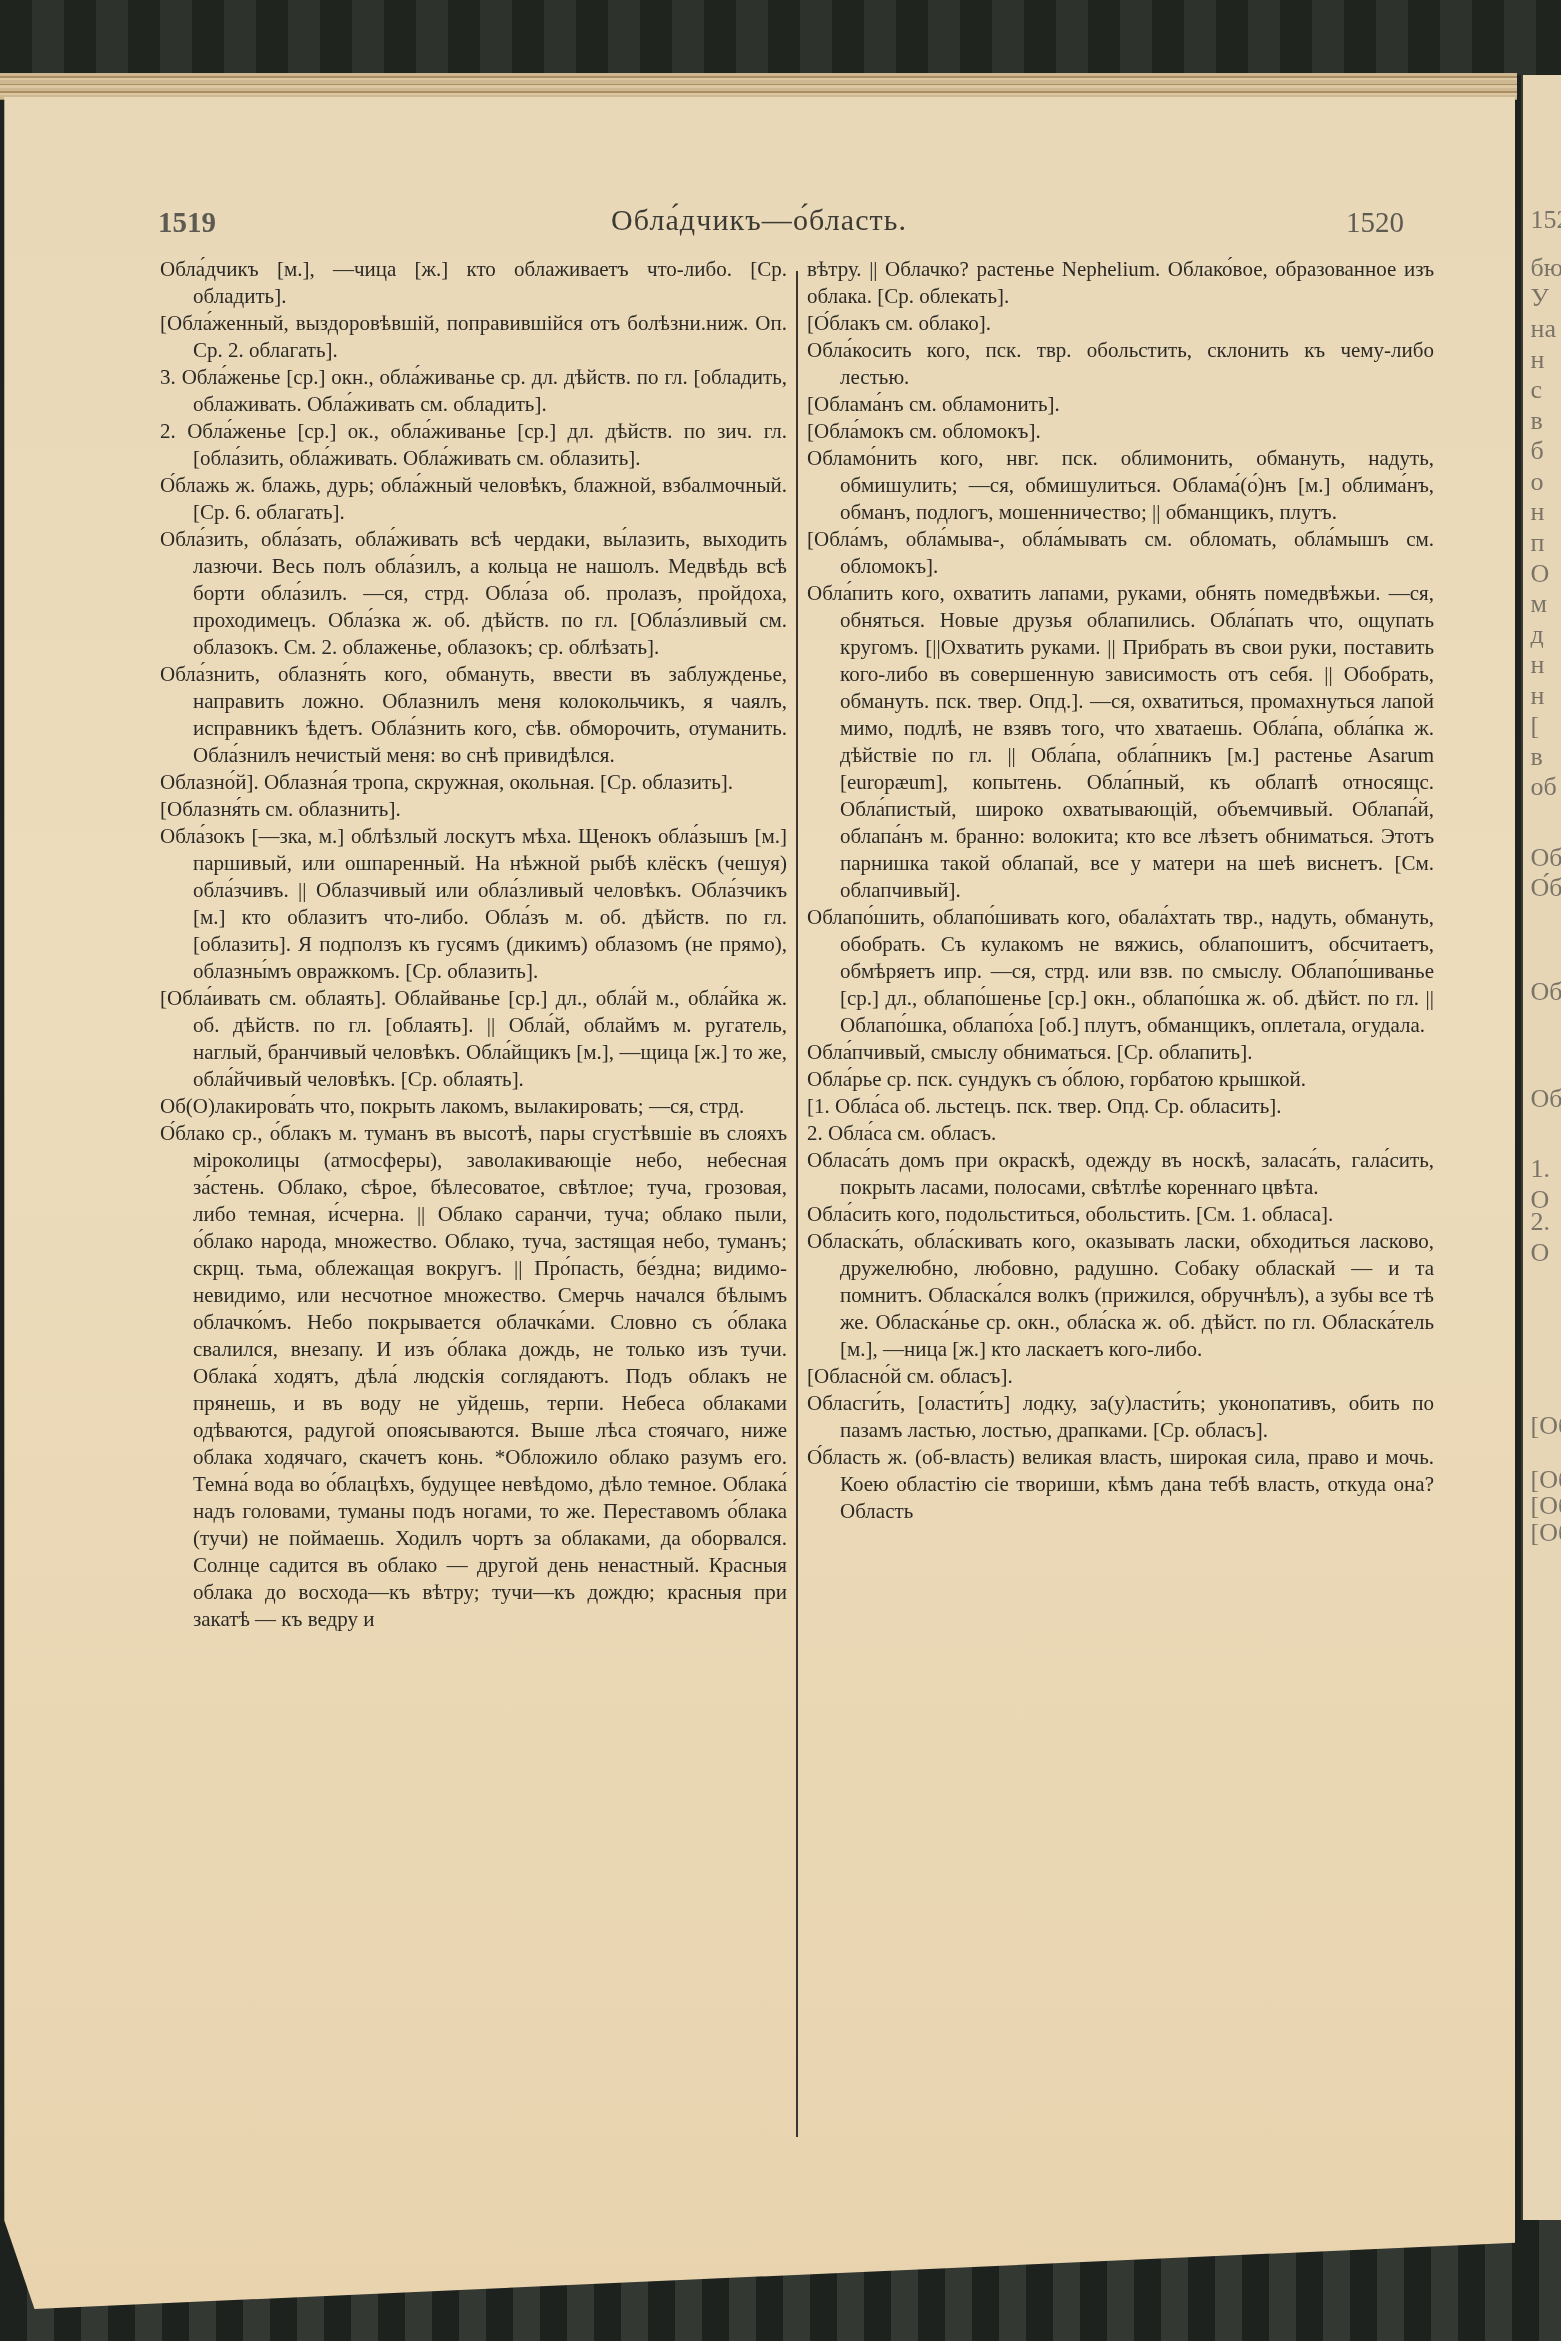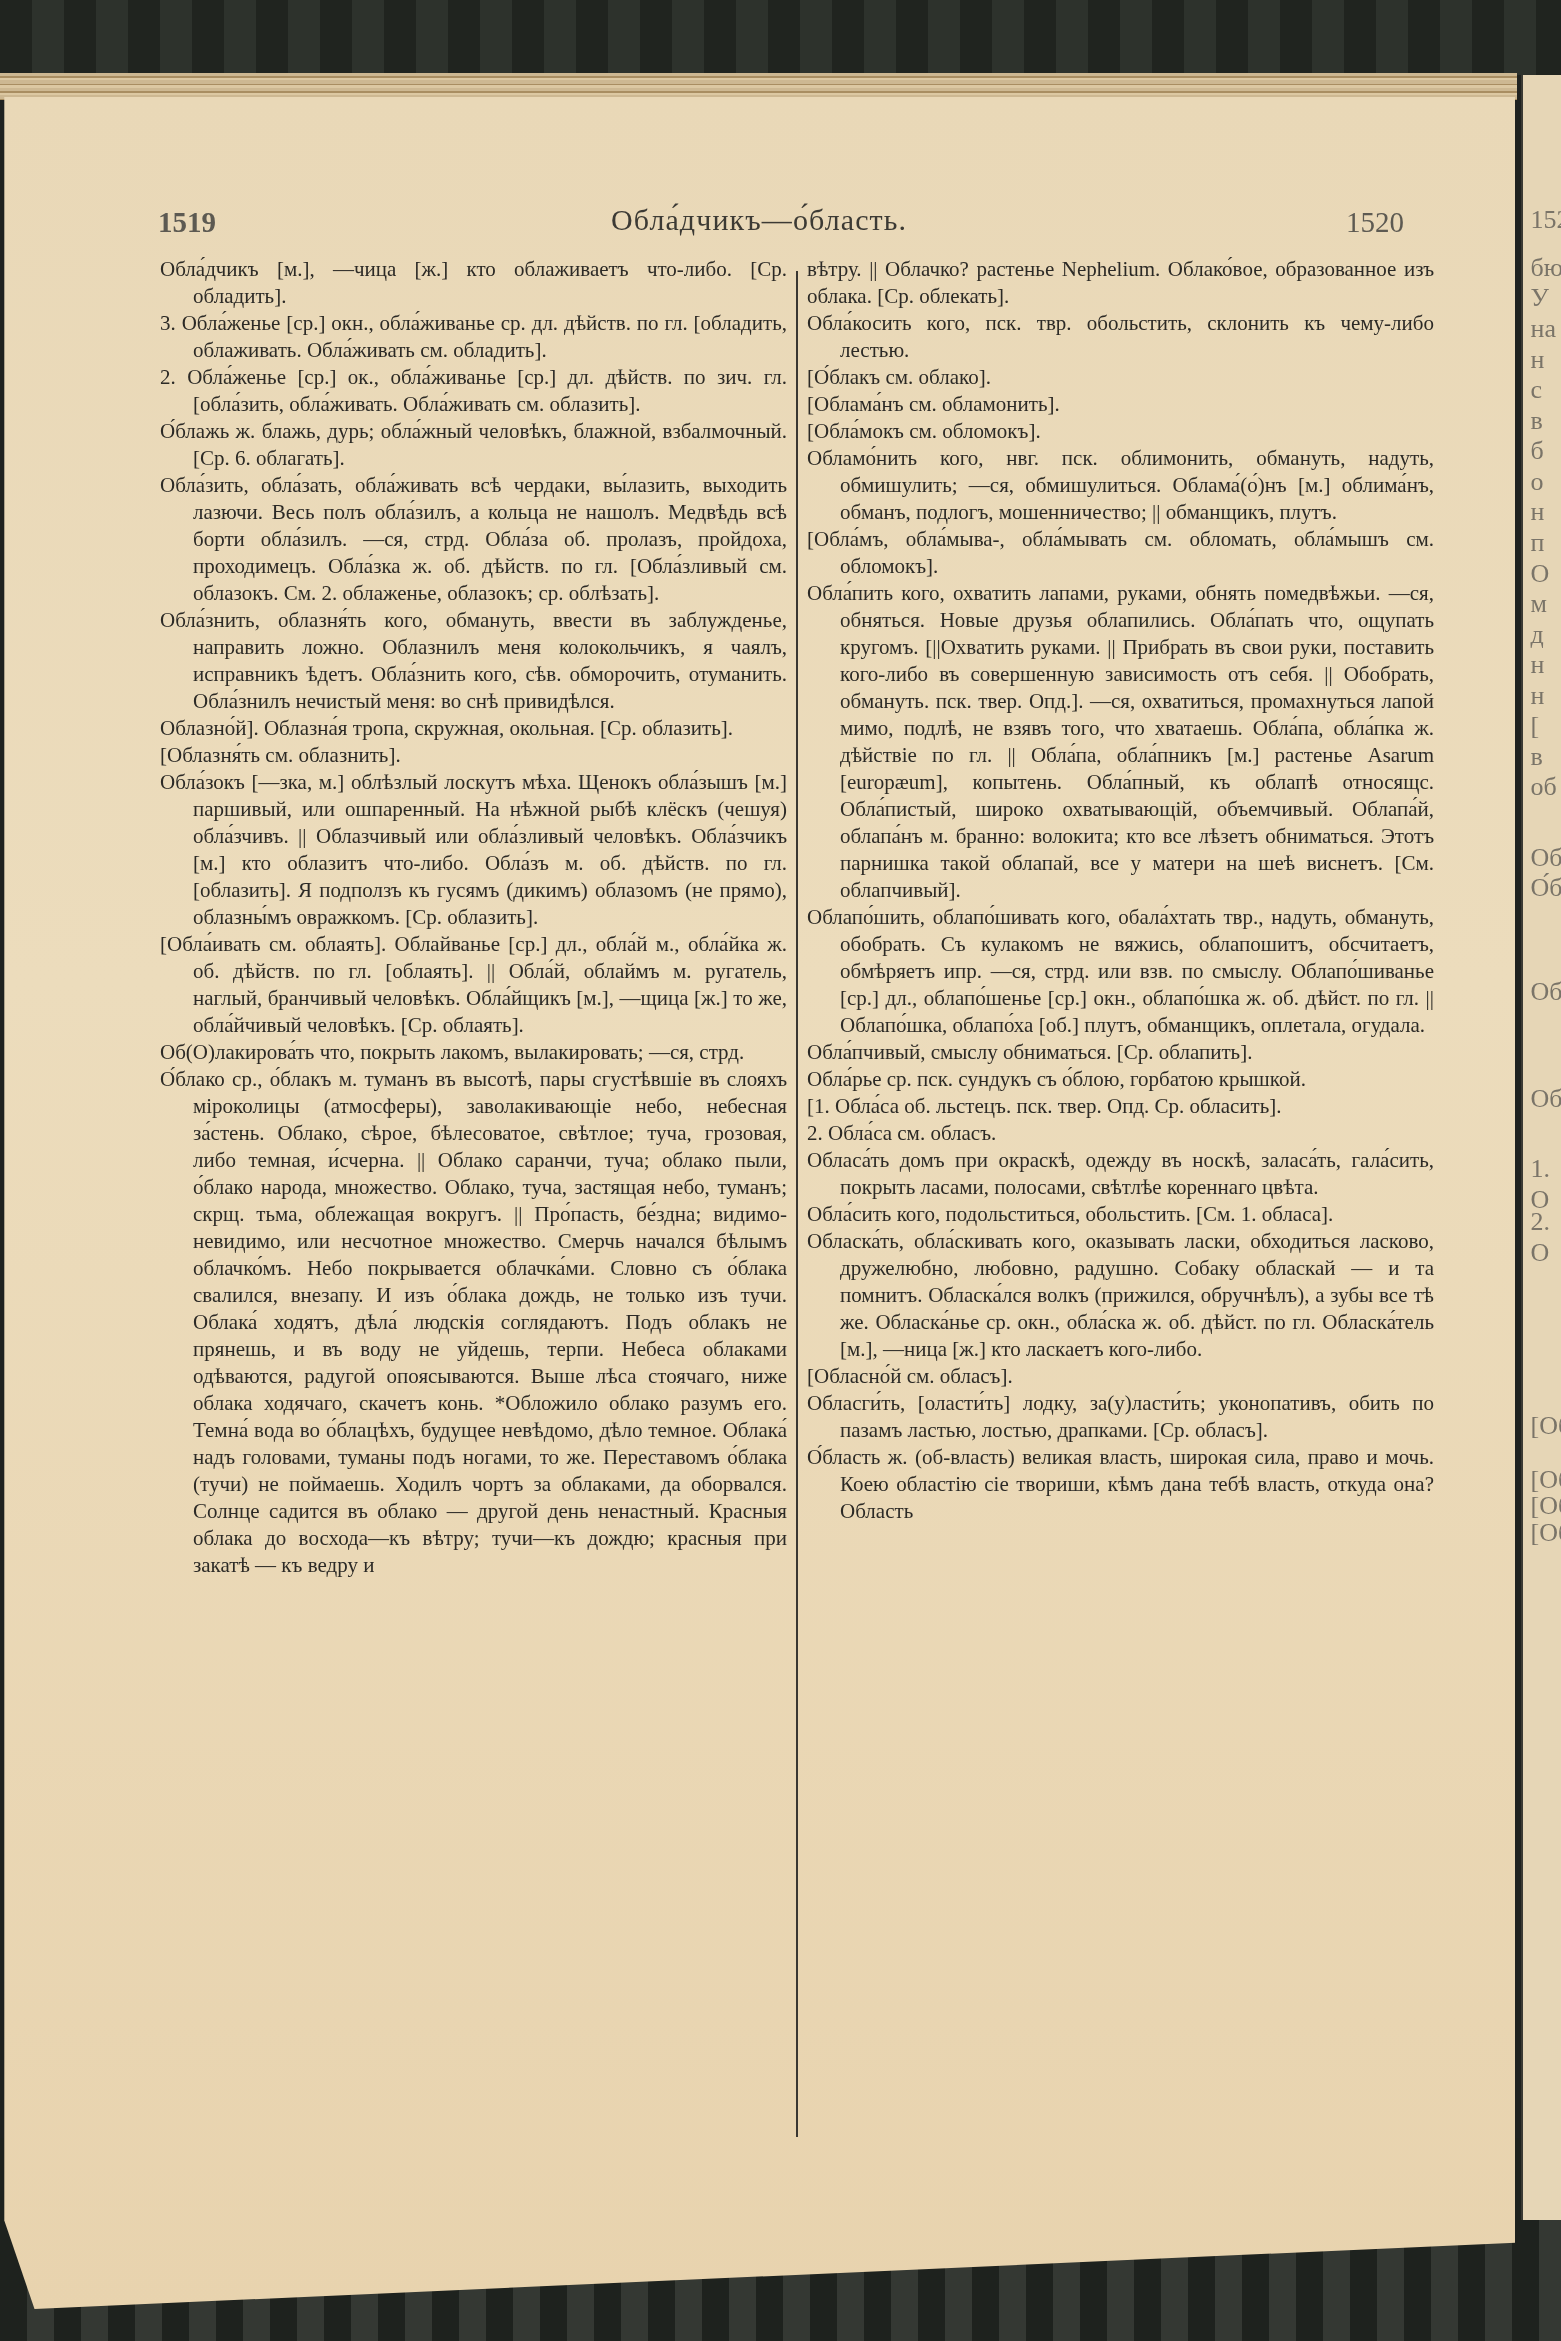--- a/index.html
+++ b/index.html
@@ -40,39 +40,40 @@
 <div class="page-edges"></div>
 
 <div class="page"></div>
 
 <div class="folio" style="left:158px;font-weight:bold;">1519</div>
 <div class="running-head">Обла́дчикъ—о́бласть.</div>
 <div class="folio" style="left:1346px;">1520</div>
 
 <div class="col col-left">
   <p class="entry">Обла́дчикъ [м.], —чица [ж.] кто облаживаетъ что-либо. [Ср. обладить].</p>
+  <p class="entry">[Обла́женный, выздоровѣвшій, поправившійся отъ болѣзни.ниж. Оп. Ср. 2. облагать].</p>
   <p class="entry">3. Обла́женье [ср.] окн., обла́живанье ср. дл. дѣйств. по гл. [обладить, облаживать. Обла́живать см. обладить].</p>
   <p class="entry">2. Обла́женье [ср.] ок., обла́живанье [ср.] дл. дѣйств. по зич. гл. [обла́зить, обла́живать. Обла́живать см. облазить].</p>
   <p class="entry">О́блажь ж. блажь, дурь; обла́жный человѣкъ, блажной, взбалмочный. [Ср. 6. облагать].</p>
   <p class="entry">Обла́зить, обла́зать, обла́живать всѣ чердаки, вы́лазить, выходить лазючи. Весь полъ обла́зилъ, а кольца не нашолъ. Медвѣдь всѣ борти обла́зилъ. —ся, стрд. Обла́за об. пролазъ, пройдоха, проходимецъ. Обла́зка ж. об. дѣйств. по гл. [Обла́зливый см. облазокъ. См. 2. облаженье, облазокъ; ср. облѣзать].</p>
   <p class="entry">Обла́знить, облазня́ть кого, обмануть, ввести въ заблужденье, направить ложно. Облазнилъ меня колокольчикъ, я чаялъ, исправникъ ѣдетъ. Обла́знить кого, сѣв. обморочить, отуманить. Обла́знилъ нечистый меня: во снѣ привидѣлся.</p>
   <p class="entry">Облазно́й]. Облазна́я тропа, скружная, окольная. [Ср. облазить].</p>
   <p class="entry">[Облазня́ть см. облазнить].</p>
   <p class="entry">Обла́зокъ [—зка, м.] облѣзлый лоскутъ мѣха. Щенокъ обла́зышъ [м.] паршивый, или ошпаренный. На нѣжной рыбѣ клёскъ (чешуя) обла́зчивъ. || Облазчивый или обла́зливый человѣкъ. Обла́зчикъ [м.] кто облазитъ что-либо. Обла́зъ м. об. дѣйств. по гл. [облазить]. Я подползъ къ гусямъ (дикимъ) облазомъ (не прямо), облазны́мъ овражкомъ. [Ср. облазить].</p>
   <p class="entry">[Обла́ивать см. облаять]. Облайванье [ср.] дл., обла́й м., обла́йка ж. об. дѣйств. по гл. [облаять]. || Обла́й, облаймъ м. ругатель, наглый, бранчивый человѣкъ. Обла́йщикъ [м.], —щица [ж.] то же, обла́йчивый человѣкъ. [Ср. облаять].</p>
   <p class="entry">Об(О)лакирова́ть что, покрыть лакомъ, вылакировать; —ся, стрд.</p>
   <p class="entry">О́блако ср., о́блакъ м. туманъ въ высотѣ, пары сгустѣвшіе въ слояхъ міроколицы (атмосферы), заволакивающіе небо, небесная за́стень. Облако, сѣрое, бѣлесоватое, свѣтлое; туча, грозовая, либо темная, и́счерна. || Облако саранчи, туча; облако пыли, о́блако народа, множество. Облако, туча, застящая небо, туманъ; скрщ. тьма, облежащая вокругъ. || Про́пасть, бе́здна; видимо-невидимо, или несчотное множество. Смерчь начался бѣлымъ облачко́мъ. Небо покрывается облачка́ми. Словно съ о́блака свалился, внезапу. И изъ о́блака дождь, не только изъ тучи. Облака́ ходятъ, дѣла́ людскія соглядаютъ. Подъ облакъ не прянешь, и въ воду не уйдешь, терпи. Небеса облаками одѣваются, радугой опоясываются. Выше лѣса стоячаго, ниже облака ходячаго, скачетъ конь. *Обложило облако разумъ его. Темна́ вода во о́блацѣхъ, будущее невѣдомо, дѣло темное. Облака́ надъ головами, туманы подъ ногами, то же. Переставомъ о́блака (тучи) не поймаешь. Ходилъ чортъ за облаками, да оборвался. Солнце садится въ облако — другой день ненастный. Красныя облака до восхода—къ вѣтру; тучи—къ дождю; красныя при закатѣ — къ ведру и</p>
 </div>
 
 <div class="divider"></div>
 
 <div class="col col-right">
   <p class="entry" style="padding-left:0;text-indent:0;">вѣтру. || Облачко? растенье Nephelium. Облако́вое, образованное изъ облака. [Ср. облекать].</p>
+  <p class="entry">[О́блакъ см. облако].</p>
   <p class="entry">Обла́косить кого, пск. твр. обольстить, склонить къ чему-либо лестью.</p>
-  <p class="entry">[О́блакъ см. облако].</p>
   <p class="entry">[Облама́нъ см. обламонить].</p>
   <p class="entry">[Обла́мокъ см. обломокъ].</p>
   <p class="entry">Обламо́нить кого, нвг. пск. облимонить, обмануть, надуть, обмишулить; —ся, обмишулиться. Облама́(о́)нъ [м.] облима́нъ, обманъ, подлогъ, мошенничество; || обманщикъ, плутъ.</p>
   <p class="entry">[Обла́мъ, обла́мыва-, обла́мывать см. обломать, обла́мышъ см. обломокъ].</p>
   <p class="entry">Обла́пить кого, охватить лапами, руками, обнять помедвѣжьи. —ся, обняться. Новые друзья облапились. Обла́пать что, ощупать кругомъ. [||Охватить руками. || Прибрать въ свои руки, поставить кого-либо въ совершенную зависимость отъ себя. || Обобрать, обмануть. пск. твер. Опд.]. —ся, охватиться, промахнуться лапой мимо, подлѣ, не взявъ того, что хватаешь. Обла́па, обла́пка ж. дѣйствіе по гл. || Обла́па, обла́пникъ [м.] растенье Asarum [europæum], копытень. Обла́пный, къ облапѣ относящс. Обла́пистый, широко охватывающій, объемчивый. Облапа́й, облапа́нъ м. бранно: волокита; кто все лѣзетъ обниматься. Этотъ парнишка такой облапай, все у матери на шеѣ виснетъ. [См. облапчивый].</p>
   <p class="entry">Облапо́шить, облапо́шивать кого, обала́хтать твр., надуть, обмануть, обобрать. Съ кулакомъ не вяжись, облапошитъ, обсчитаетъ, обмѣряетъ ипр. —ся, стрд. или взв. по смыслу. Облапо́шиванье [ср.] дл., облапо́шенье [ср.] окн., облапо́шка ж. об. дѣйст. по гл. || Облапо́шка, облапо́ха [об.] плутъ, обманщикъ, оплетала, огудала.</p>
   <p class="entry">Обла́пчивый, смыслу обниматься. [Ср. облапить].</p>
   <p class="entry">Обла́рье ср. пск. сундукъ съ о́блою, горбатою крышкой.</p>
   <p class="entry">[1. Обла́са об. льстецъ. пск. твер. Опд. Ср. обласить].</p>
   <p class="entry">2. Обла́са см. обласъ.</p>

